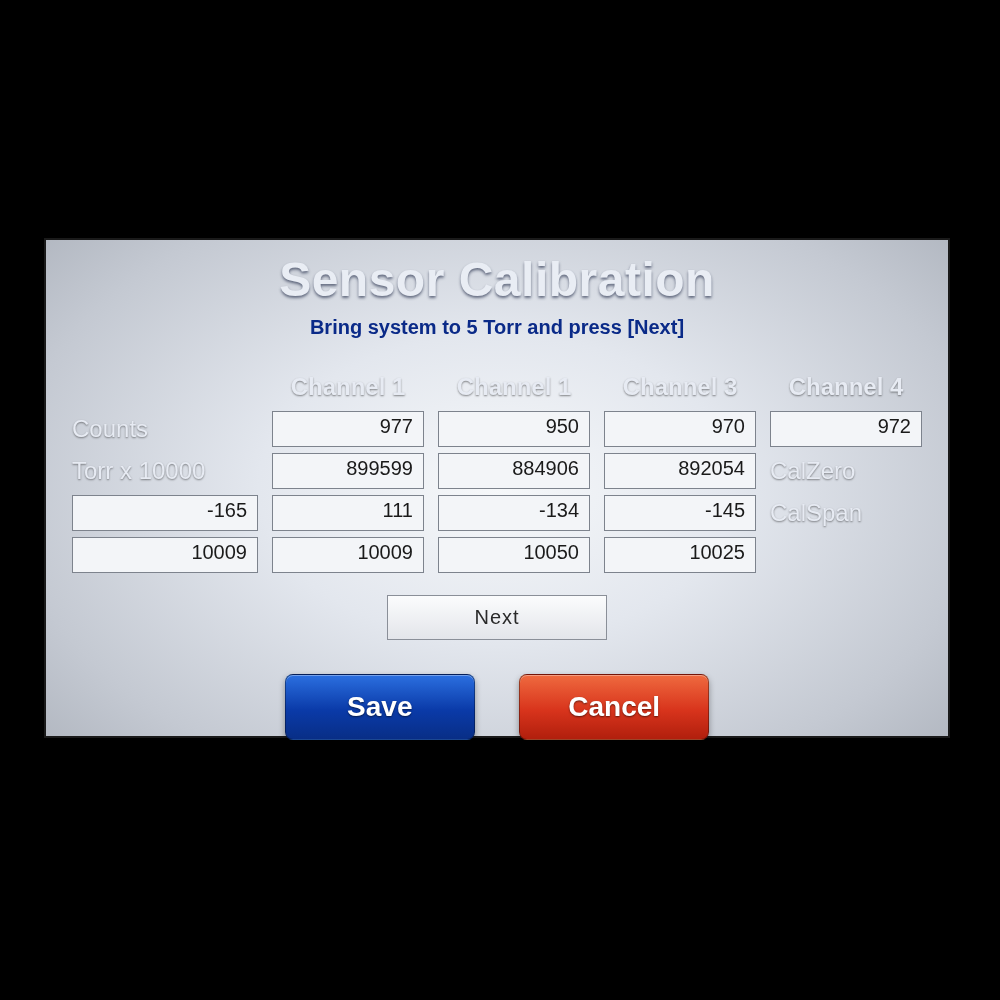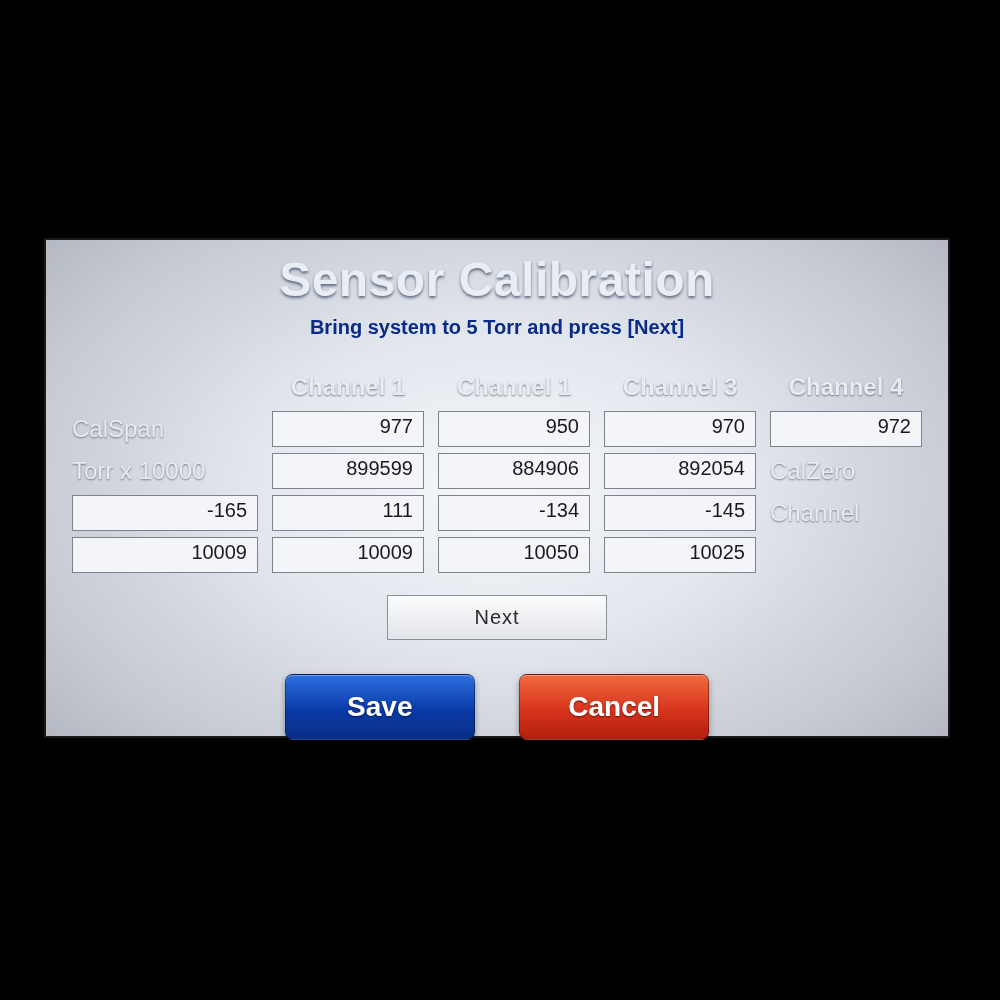--- a/index.html
+++ b/index.html
@@ -117,38 +117,38 @@
 
   <div class="instruction">Bring system to 5 Torr and press [Next]</div>
 
   <div class="grid">
     <div></div>
     <div class="col-head">Channel 1</div>
     <div class="col-head">Channel 1</div>
     <div class="col-head">Channel 3</div>
     <div class="col-head">Channel 4</div>
 
-    <div class="row-label">CalSpan</div>
+    <div class="row-label">Counts</div>
     <div class="cell">977</div>
     <div class="cell">950</div>
     <div class="cell">970</div>
     <div class="cell">972</div>
 
     <div class="row-label">Torr x 10000</div>
     <div class="cell">899599</div>
     <div class="cell">884906</div>
     <div class="cell">892054</div>
 
     <div class="row-label">CalZero</div>
     <div class="cell">-165</div>
     <div class="cell">111</div>
     <div class="cell">-134</div>
     <div class="cell">-145</div>
 
-    <div class="row-label">Channel</div>
+    <div class="row-label">CalSpan</div>
     <div class="cell">10009</div>
     <div class="cell">10009</div>
     <div class="cell">10050</div>
     <div class="cell">10025</div>
   </div>
 
   <div class="next-wrap">
     <button class="btn-next">Next</button>
   </div>
 

